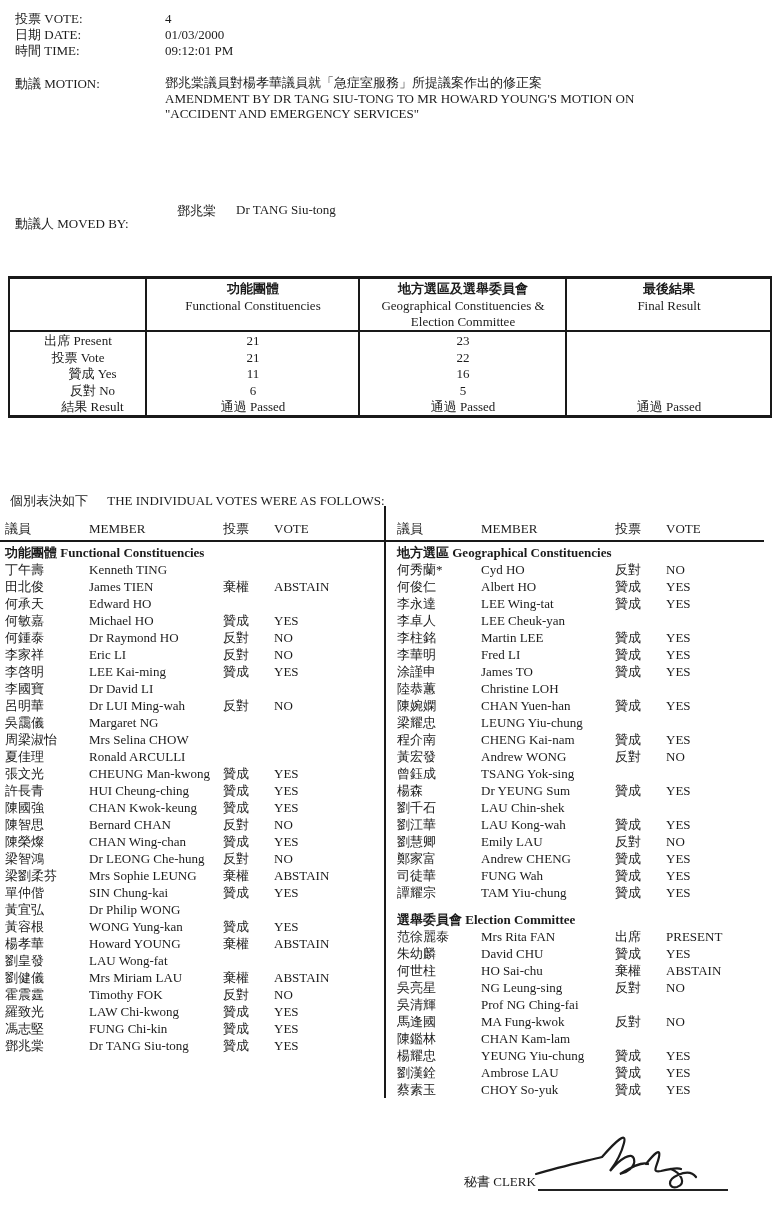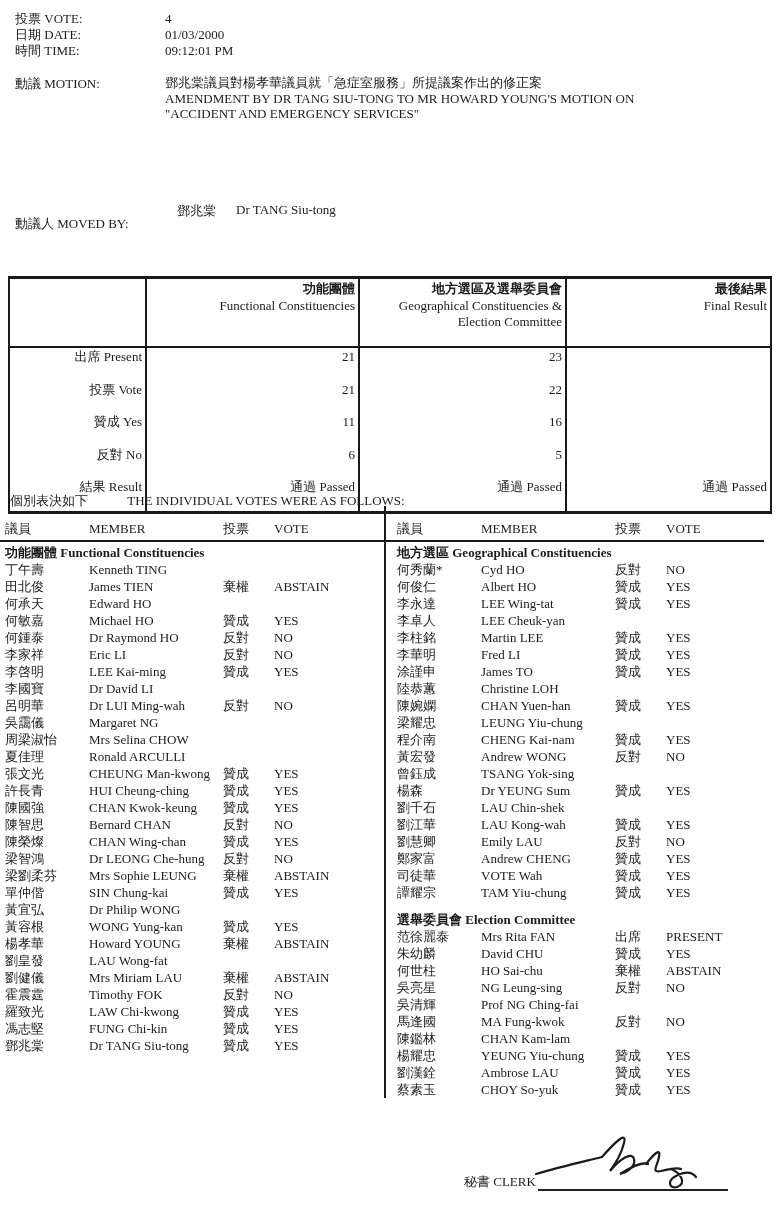--- a/index.html
+++ b/index.html
@@ -25,34 +25,34 @@
   .moved .zh-name { margin-left:12px; }
   .moved .en-name { margin-left:20px; }
 
   
   .sumtbl {
     position:absolute; top:276px; left:8px; width:764px;
     border-collapse:collapse; table-layout:fixed;
     border:2px solid #191919; border-top:3px solid #191919; border-bottom:3px solid #191919;
   }
   .sumtbl th, .sumtbl td {
-    font-weight:normal; text-align:right; vertical-align:top;
-    padding:1px 3px 16px 4px; white-space:nowrap; overflow:hidden;margin-top:12px;
+    font-weight:normal; text-align:center; vertical-align:top;
+    padding:1px 3px 0 4px; white-space:nowrap; overflow:hidden;margin-top:12px;
   }
   .sumtbl thead th { border-bottom:2px solid #191919; height:50px; white-space:normal; }
   .sumtbl th + th, .sumtbl td + td { border-left:2px solid #191919; }
   .sumtbl tbody td { height:16.5px; line-height:15.5px; }
   .zh-b { font-weight:bold; }
   .sumtbl tbody tr:nth-of-type(3) td:first-child,
   .sumtbl tbody tr:nth-of-type(4) td:first-child,
   .sumtbl tbody tr:nth-of-type(5) td:first-child { padding-left:33px; }
 
   
   .indiv-title { position:absolute; top:492px; left:10px; white-space:nowrap; }
-  .indiv-title .en { margin-left:36px; }
+  .indiv-title .en { margin-left:16px; }
 
   .indiv { position:absolute; top:506px; left:0; width:764px; display:flex; align-items:flex-start; }
   .indiv .hline { position:absolute; left:0; right:0; top:34px; border-top:2px solid #191919; }
   .col-left  { width:384px; padding-left:5px; }
   .col-right { width:380px; border-left:2px solid #191919; padding-left:11px; min-height:592px; }
   .col-head { display:grid; grid-template-columns:84px 134px 51px auto; height:34px; padding-top:15px; line-height:16px; white-space:nowrap; }
   .mrow { display:grid; grid-template-columns:84px 134px 51px auto; height:17px; line-height:17px; white-space:nowrap; }
   .sect { font-weight:bold; height:17px; line-height:17px; white-space:nowrap; }
   .sect-first { margin-top:4px; }
   .sect-gap { margin-top:10px; }
@@ -521,21 +521,21 @@
 
           <div class="mrow">
             <span>鄭家富</span>
             <span>Andrew CHENG</span>
             <span>贊成</span>
             <span>YES</span>
           </div>
 
           <div class="mrow">
             <span>司徒華</span>
-            <span>VOTE Wah</span>
+            <span>FUNG Wah</span>
             <span>贊成</span>
             <span>YES</span>
           </div>
 
           <div class="mrow">
             <span>譚耀宗</span>
             <span>TAM Yiu-chung</span>
             <span>贊成</span>
             <span>YES</span>
           </div>

